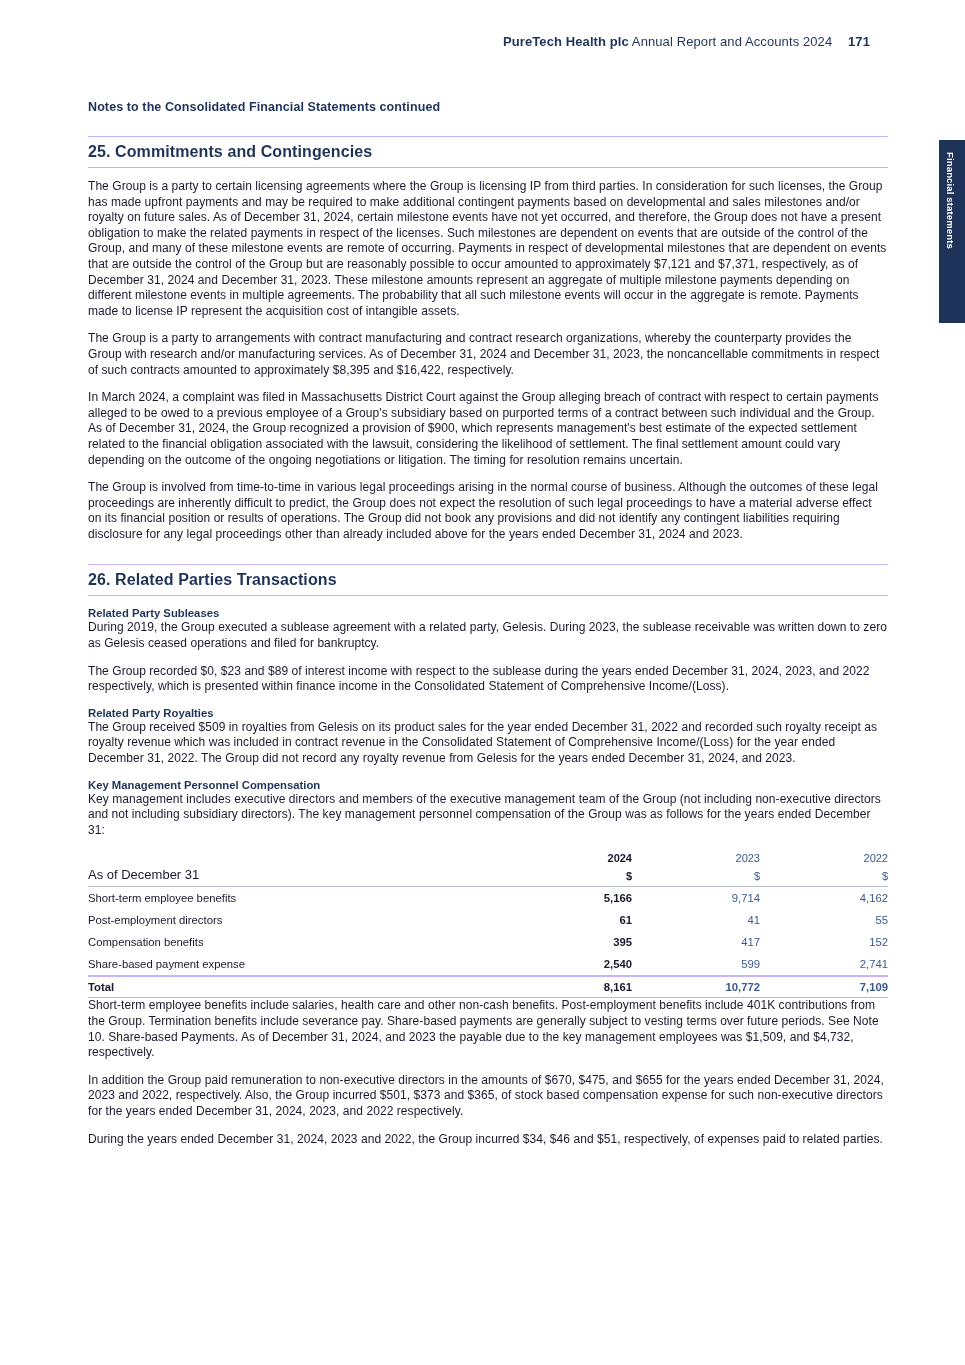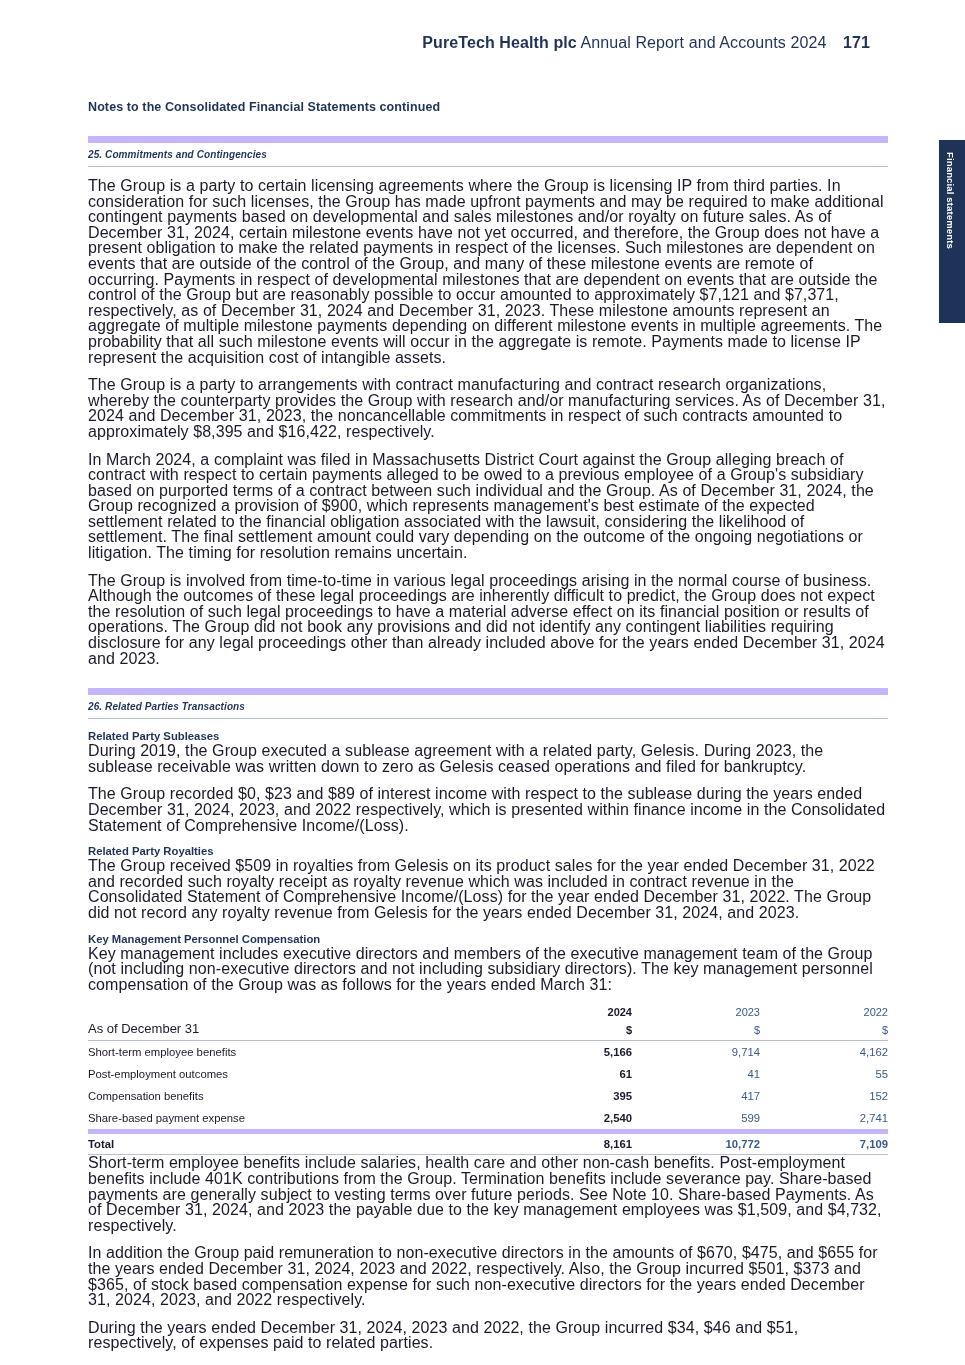--- a/index.html
+++ b/index.html
@@ -19,21 +19,21 @@
     position: relative;
     width: 965px;
     height: 1365px;
     box-sizing: border-box;
   }
   
   .page-header {
     position: absolute;
     top: 34px;
     right: 95px;
-    font-size: 16px;
+    font-size: 13px;
     color: #1f3359;
     letter-spacing: 0.1px;
     white-space: nowrap;
   }
   .page-header .brand {
     font-weight: bold;
   }
   .page-header .report {
     font-weight: normal;
   }
@@ -71,32 +71,31 @@
     width: 800px;
   }
   .doc-title {
     font-size: 12.5px;
     font-weight: bold;
     color: #1f3359;
     margin: 0 0 22px 0;
     letter-spacing: 0.1px;
   }
   .section-head {
-    font-size: 10px;
-    font-weight: bold;
-    color: #1f3359;
-    border-top: 7px solid #c4b5fd;
+    font-size: 16px;
+    font-weight: bold;
+    color: #1f3359;
+    border-top: 1px solid #c4b5fd;
     border-bottom: 1px solid #b9c0cc;
     padding: 6px 0 6px 0;
     margin: 0 0 11px 0;
     letter-spacing: 0.1px;
-    font-style: italic;
   }
   p.body {
-    font-size: 16px;
+    font-size: 12px;
     line-height: 15.6px;
     color: #1a1a2e;
     margin: 0 0 12px 0;
     text-align: left;
     letter-spacing: 0.005em;
   }
   .sub-head {
     font-size: 11.3px;
     color: #1f3359;
     font-weight: bold;
@@ -162,21 +161,21 @@
   tr.data-row td.col-num {
     padding-left: 10px;
   }
   tr.data-row td.num-primary {
     font-weight: bold;
   }
   tr.data-row td.num-secondary {
     color: #3a5a8c;
   }
   tr.total-row td {
-    border-top: 5px solid #c4b5fd;
+    border-top: 2px solid #c4b5fd;
     border-bottom: 1px solid #b9c0cc;
     padding: 4px 0 4px 0;
     font-weight: bold;
   }
   tr.total-row td.col-num {
     padding-left: 10px;
   }
   tr.total-row td.num-secondary {
     color: #3a5a8c;
     font-weight: bold;
@@ -215,21 +214,21 @@
     <div class="section-head">26.  Related Parties Transactions</div>
 
     <div class="sub-head">Related Party Subleases</div>
     <p class="body">During 2019, the Group executed a sublease agreement with a related party, Gelesis. During 2023, the sublease receivable was written down to zero as Gelesis ceased operations and filed for bankruptcy.</p>
     <p class="body">The Group recorded $0, $23 and $89 of interest income with respect to the sublease during the years ended December 31, 2024, 2023, and 2022 respectively, which is presented within finance income in the Consolidated Statement of Comprehensive Income/(Loss).</p>
 
     <div class="sub-head">Related Party Royalties</div>
     <p class="body">The Group received $509 in royalties from Gelesis on its product sales for the year ended December 31, 2022 and recorded such royalty receipt as royalty revenue which was included in contract revenue in the Consolidated Statement of Comprehensive Income/(Loss) for the year ended December 31, 2022. The Group did not record any royalty revenue from Gelesis for the years ended December 31, 2024, and 2023.</p>
 
     <div class="sub-head">Key Management Personnel Compensation</div>
-    <p class="body">Key management includes executive directors and members of the executive management team of the Group (not including non-executive directors and not including subsidiary directors). The key management personnel compensation of the Group was as follows for the years ended March 31:</p>
+    <p class="body">Key management includes executive directors and members of the executive management team of the Group (not including non-executive directors and not including subsidiary directors). The key management personnel compensation of the Group was as follows for the years ended December 31:</p>
 
     <table class="kmp">
       <tbody>
         <tr class="head-row">
           <td class="col-label"></td>
           <td class="col-num hdr-year">2024</td>
           <td class="col-num hdr-year secondary">2023</td>
           <td class="col-num hdr-year secondary">2022</td>
         </tr>
         <tr class="sub-head-row">
@@ -239,21 +238,21 @@
           <td class="col-num hdr-cur secondary">$</td>
         </tr>
 
         <tr class="data-row">
           <td class="col-label">Short-term employee benefits</td>
           <td class="col-num num-primary">5,166</td>
           <td class="col-num num-secondary">9,714</td>
           <td class="col-num num-secondary">4,162</td>
         </tr>
         <tr class="data-row">
-          <td class="col-label">Post-employment outcomes</td>
+          <td class="col-label">Post-employment directors</td>
           <td class="col-num num-primary">61</td>
           <td class="col-num num-secondary">41</td>
           <td class="col-num num-secondary">55</td>
         </tr>
         <tr class="data-row">
           <td class="col-label">Compensation benefits</td>
           <td class="col-num num-primary">395</td>
           <td class="col-num num-secondary">417</td>
           <td class="col-num num-secondary">152</td>
         </tr>

